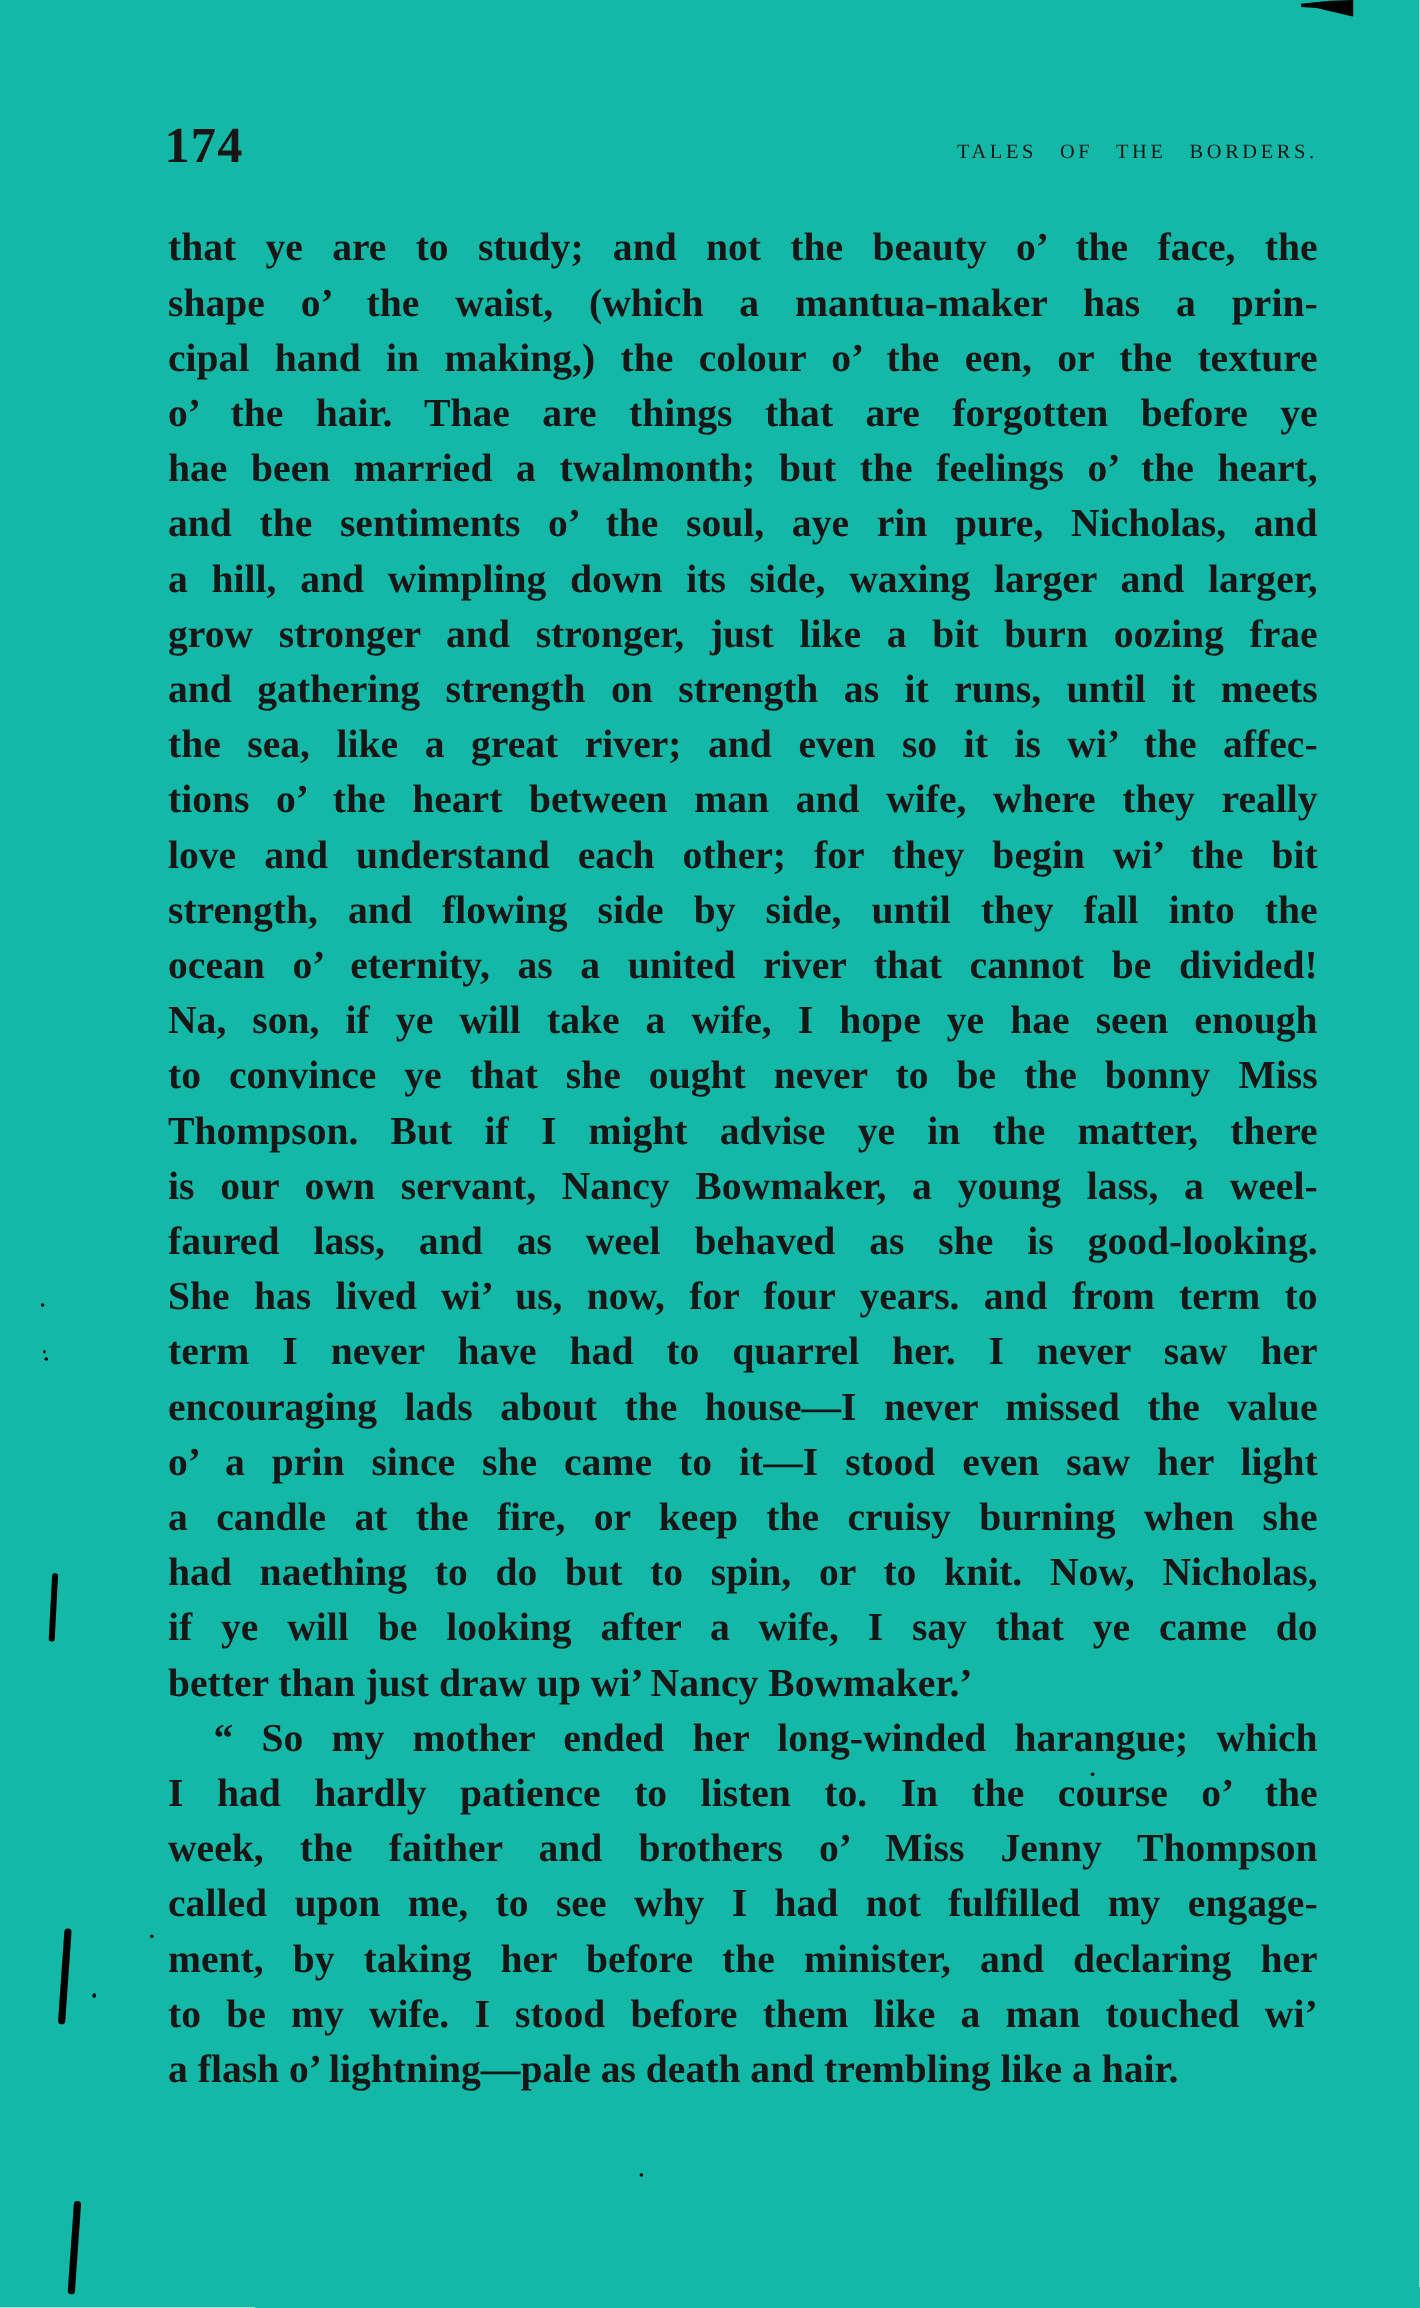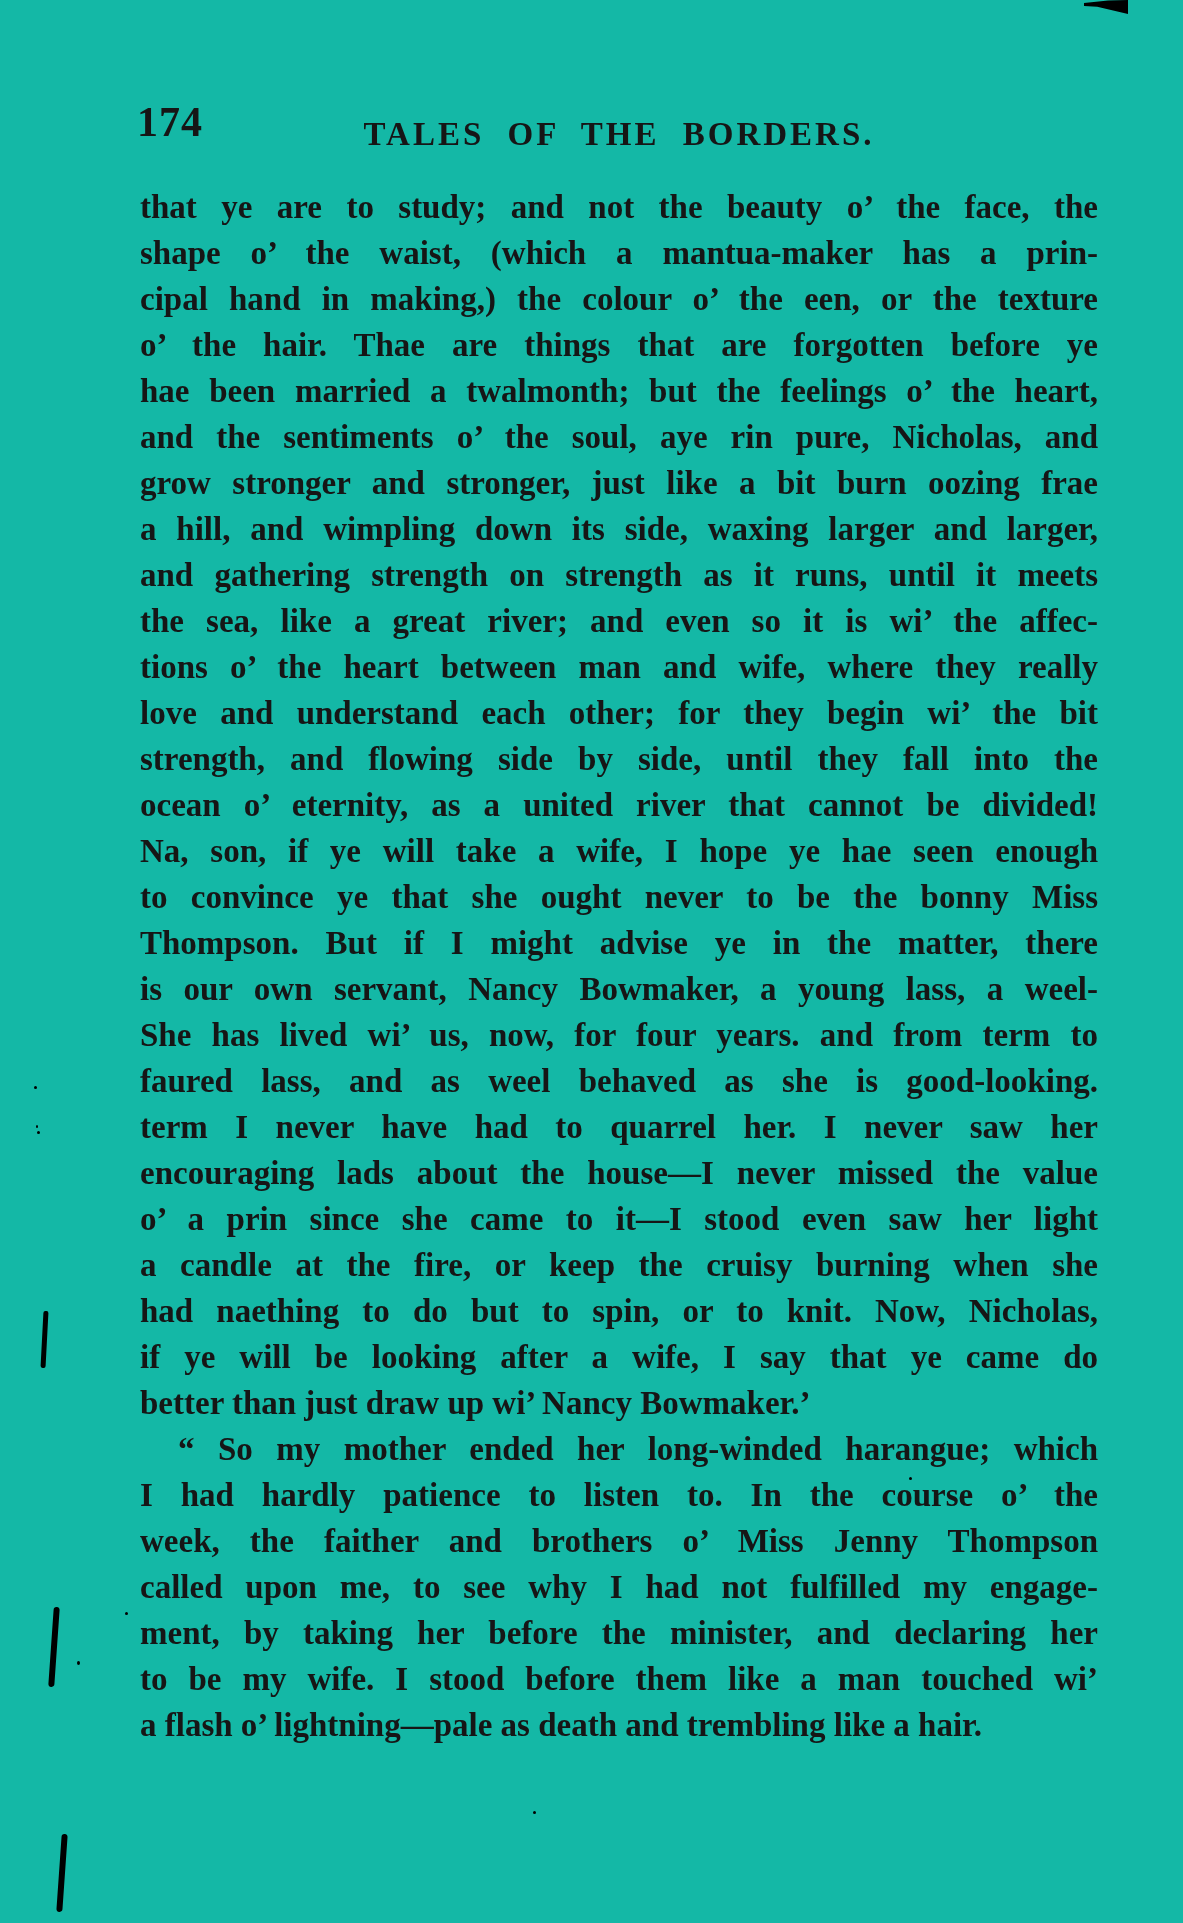--- a/index.html
+++ b/index.html
@@ -11,22 +11,22 @@
     color:#161616;
     overflow:hidden;
   }
   .pagenum{
     position:absolute;left:137px;top:101px;
     font-size:42px;line-height:1;font-weight:600;
     letter-spacing:1px;
   }
   .runhead{
     position:absolute;left:140px;top:118px;width:958px;
-    text-align:center;
-    font-size:33px;line-height:1;font-weight:700;
+    text-align:right;
+    font-size:17px;line-height:1;font-weight:400;
     letter-spacing:3px;word-spacing:12px;
   }
   .bodytext{
     position:absolute;left:140px;top:184px;width:958px;
     font-size:33px;
     font-weight:bold;
   }
   .line{
     height:46px;line-height:46px;
     text-align:justify;
@@ -67,34 +67,34 @@
   <div class="runhead">TALES OF THE BORDERS.</div>
 
   <div class="bodytext">
     <div>
         <div class="line">that ye are to study; and not the beauty o’ the face, the</div>
         <div class="line">shape o’ the waist, (which a mantua-maker has a prin-</div>
         <div class="line">cipal hand in making,) the colour o’ the een, or the texture</div>
         <div class="line">o’ the hair. Thae are things that are forgotten before ye</div>
         <div class="line">hae been married a twalmonth; but the feelings o’ the heart,</div>
         <div class="line">and the sentiments o’ the soul, aye rin pure, Nicholas, and</div>
+        <div class="line">a hill, and wimpling down its side, waxing larger and larger,</div>
         <div class="line">grow stronger and stronger, just like a bit burn oozing frae</div>
-        <div class="line">a hill, and wimpling down its side, waxing larger and larger,</div>
         <div class="line">and gathering strength on strength as it runs, until it meets</div>
         <div class="line">the sea, like a great river; and even so it is wi’ the affec-</div>
         <div class="line">tions o’ the heart between man and wife, where they really</div>
         <div class="line">love and understand each other; for they begin wi’ the bit</div>
         <div class="line">strength, and flowing side by side, until they fall into the</div>
         <div class="line">ocean o’ eternity, as a united river that cannot be divided!</div>
         <div class="line">Na, son, if ye will take a wife, I hope ye hae seen enough</div>
         <div class="line">to convince ye that she ought never to be the bonny Miss</div>
         <div class="line">Thompson. But if I might advise ye in the matter, there</div>
         <div class="line">is our own servant, Nancy Bowmaker, a young lass, a weel-</div>
+        <div class="line">faured lass, and as weel behaved as she is good-looking.</div>
         <div class="line">She has lived wi’ us, now, for four years. and from term to</div>
-        <div class="line">faured lass, and as weel behaved as she is good-looking.</div>
         <div class="line">term I never have had to quarrel her. I never saw her</div>
         <div class="line">encouraging lads about the house—I never missed the value</div>
         <div class="line">o’ a prin since she came to it—I stood even saw her light</div>
         <div class="line">a candle at the fire, or keep the cruisy burning when she</div>
         <div class="line">had naething to do but to spin, or to knit. Now, Nicholas,</div>
         <div class="line">if ye will be looking after a wife, I say that ye came do</div>
         <div class="line last">better than just draw up wi’ Nancy Bowmaker.’</div>
       </div>
     <div>
         <div class="line indent">“ So my mother ended her long-winded harangue; which</div>

